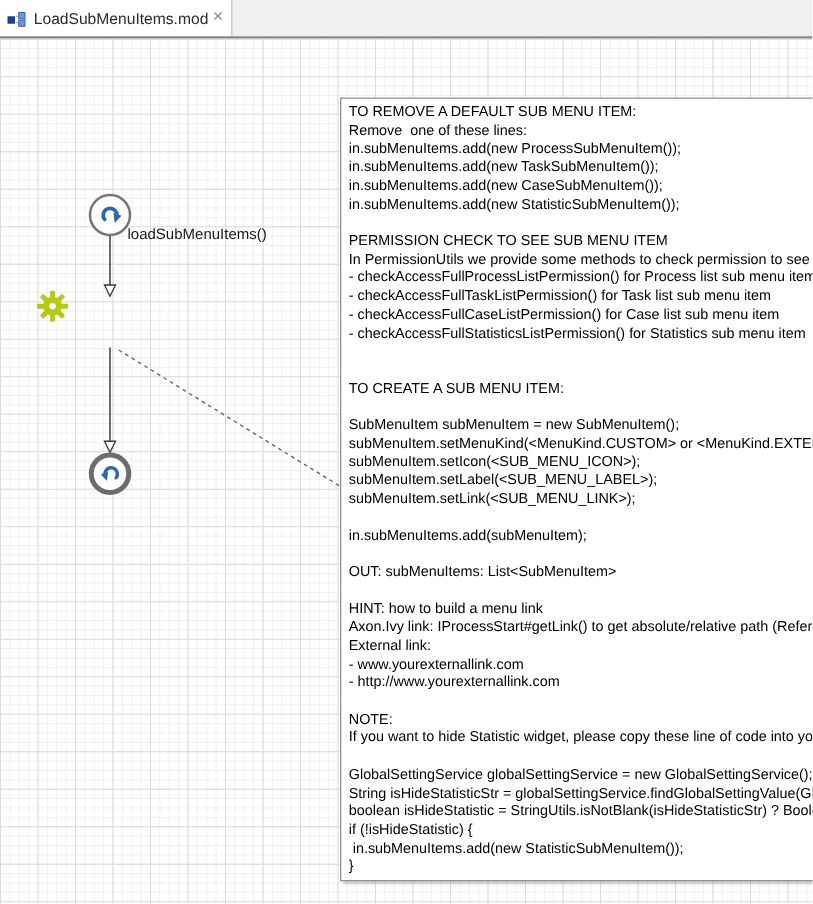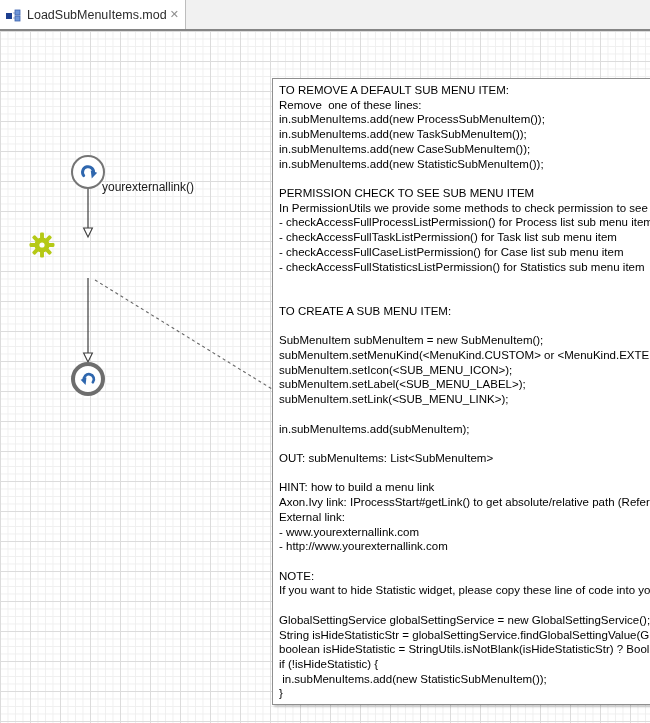--- a/index.html
+++ b/index.html
@@ -88,21 +88,21 @@
     </svg>
 
     <div class="event-circle start-event">
       <span style="display:inline-flex;">
         <svg width="21" height="21" viewBox="0 0 24 24">
           <path d="M6.5 15.5 A6.3 6.3 0 1 1 17.6 13.2" fill="none" stroke="var(--arrow-blue)" stroke-width="3.4" stroke-linecap="round"></path>
           <polygon points="14.6,9.6 21.9,12.2 15.7,18.8" fill="var(--arrow-blue)"></polygon>
         </svg>
       </span>
     </div>
-    <div class="start-label">yourexternallink()</div>
+    <div class="start-label">loadSubMenuItems()</div>
 
     <span class="gear">
       <svg width="26" height="26" viewBox="0 0 24 24">
         <g fill="var(--gear-green)">
           <circle cx="12" cy="12" r="7"></circle>
           <g>
             <rect x="10.2" y="0.5" width="3.6" height="6" rx="1"></rect>
             <rect x="10.2" y="0.5" width="3.6" height="6" rx="1" transform="rotate(45 12 12)"></rect>
             <rect x="10.2" y="0.5" width="3.6" height="6" rx="1" transform="rotate(90 12 12)"></rect>
             <rect x="10.2" y="0.5" width="3.6" height="6" rx="1" transform="rotate(135 12 12)"></rect>

